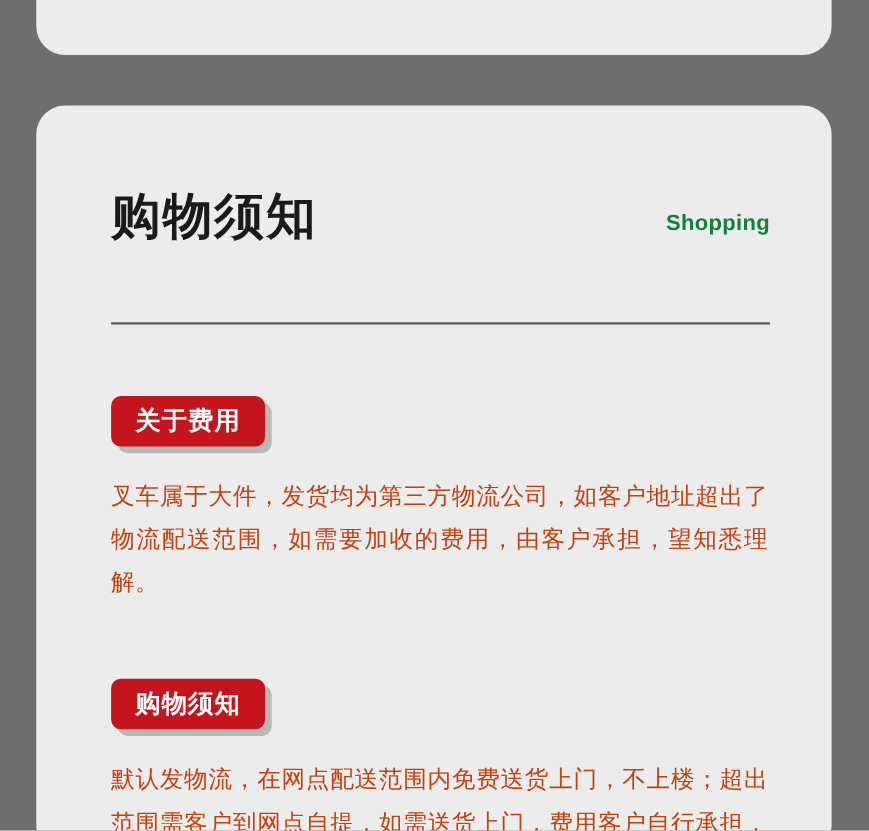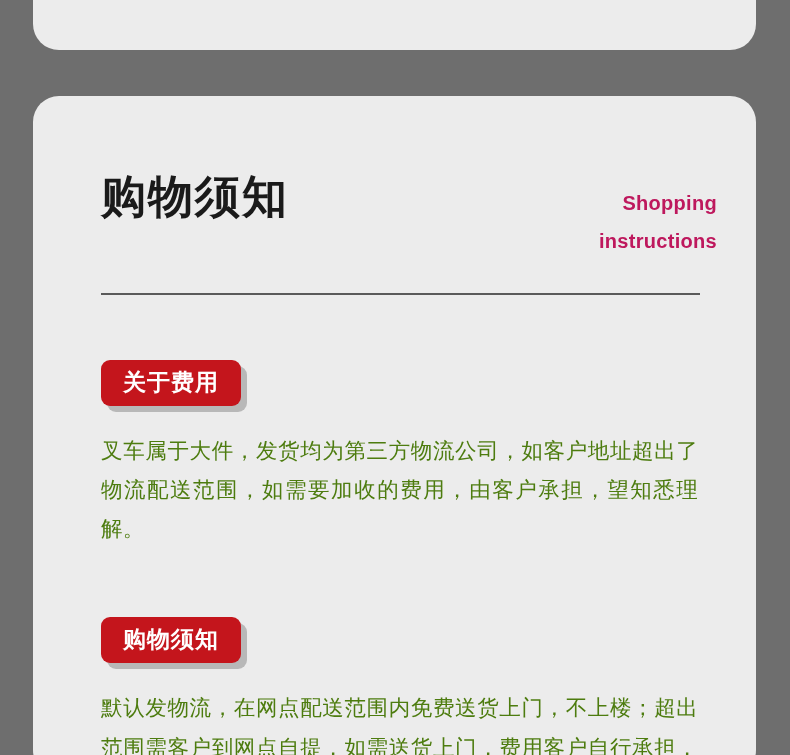--- a/index.html
+++ b/index.html
@@ -45,26 +45,26 @@
     left: 32px;
     top: 78px;
     font-size: 45px;
     font-weight: bold;
     letter-spacing: 2px;
     color: #1a1a1a;
     line-height: 1;
   }
   .head-sub {
     position: absolute;
-    right: 3px;
+    right: 20px;
     top: 88px;
     text-align: right;
     font-size: 20px;
     font-weight: bold;
-    color: #be185d;
+    color: #15803d;
     line-height: 1.9;
     letter-spacing: 0.3px;
   }
   .divider {
     position: absolute;
     left: 32px;
     right: 20px;
     top: 197px;
     height: 2px;
     background: #5a5a5a;
@@ -84,40 +84,39 @@
     letter-spacing: 1px;
     padding: 11px 22px 12px 22px;
     border-radius: 9px;
     box-shadow: 6px 6px 0 rgba(0,0,0,0.22);
     line-height: 1;
     margin-top: 12px;
   }
   .para {
     margin-top: 26px;
     font-size: 21.5px;
-    color: #4d7c0f;
+    color: #c2410c;
     line-height: 1.82;
     letter-spacing: 0.2px;
     text-align: justify;
   }
 </style>
 </head>
 <body>
 
 <div class="page">
 
   <div class="card card-top"></div>
 
   <div class="card card-main">
 
     <div class="head">
       <div class="head-title">购物须知</div>
       <div class="head-sub">
         <div>Shopping</div>
-        <div>instructions</div>
       </div>
       <div class="divider"></div>
     </div>
 
     <div class="section sec-gap-1">
       <div class="tag">关于费用</div>
       <div class="para">叉车属于大件，发货均为第三方物流公司，如客户地址超出了物流配送范围，如需要加收的费用，由客户承担，望知悉理解。</div>
     </div>
 
     <div class="section sec-gap-2">

